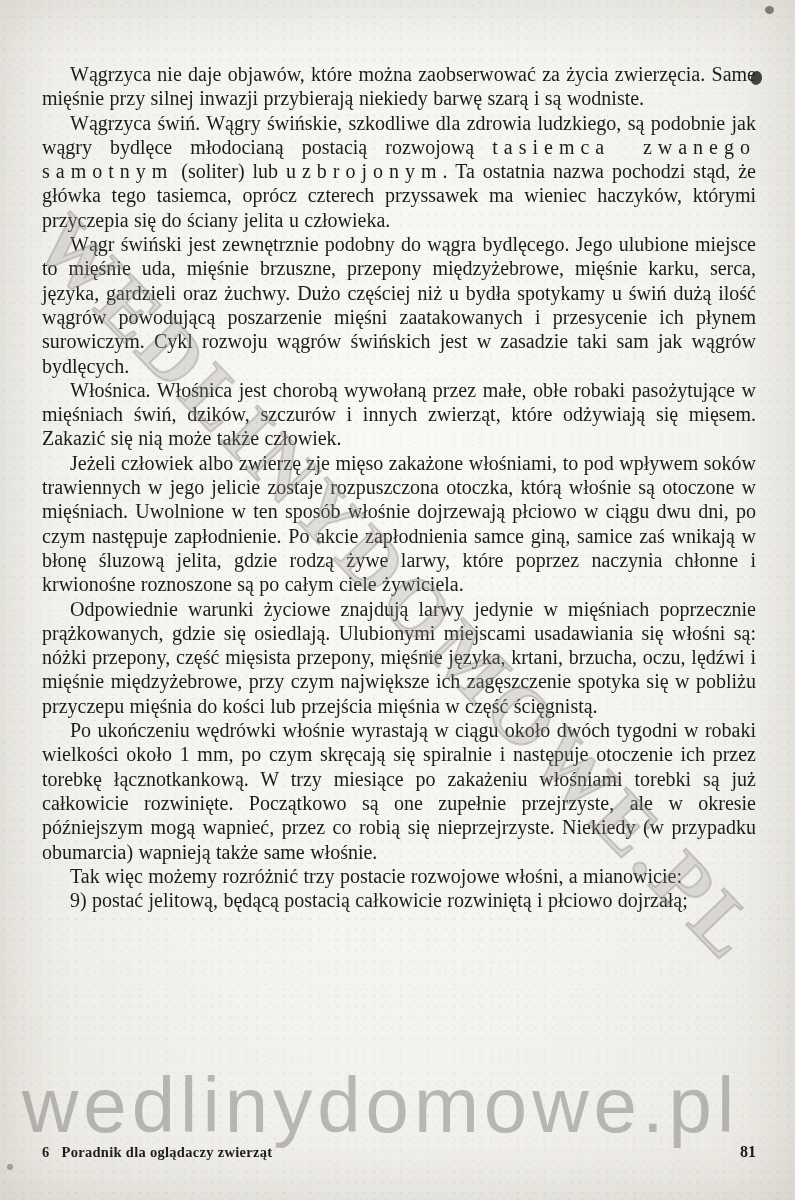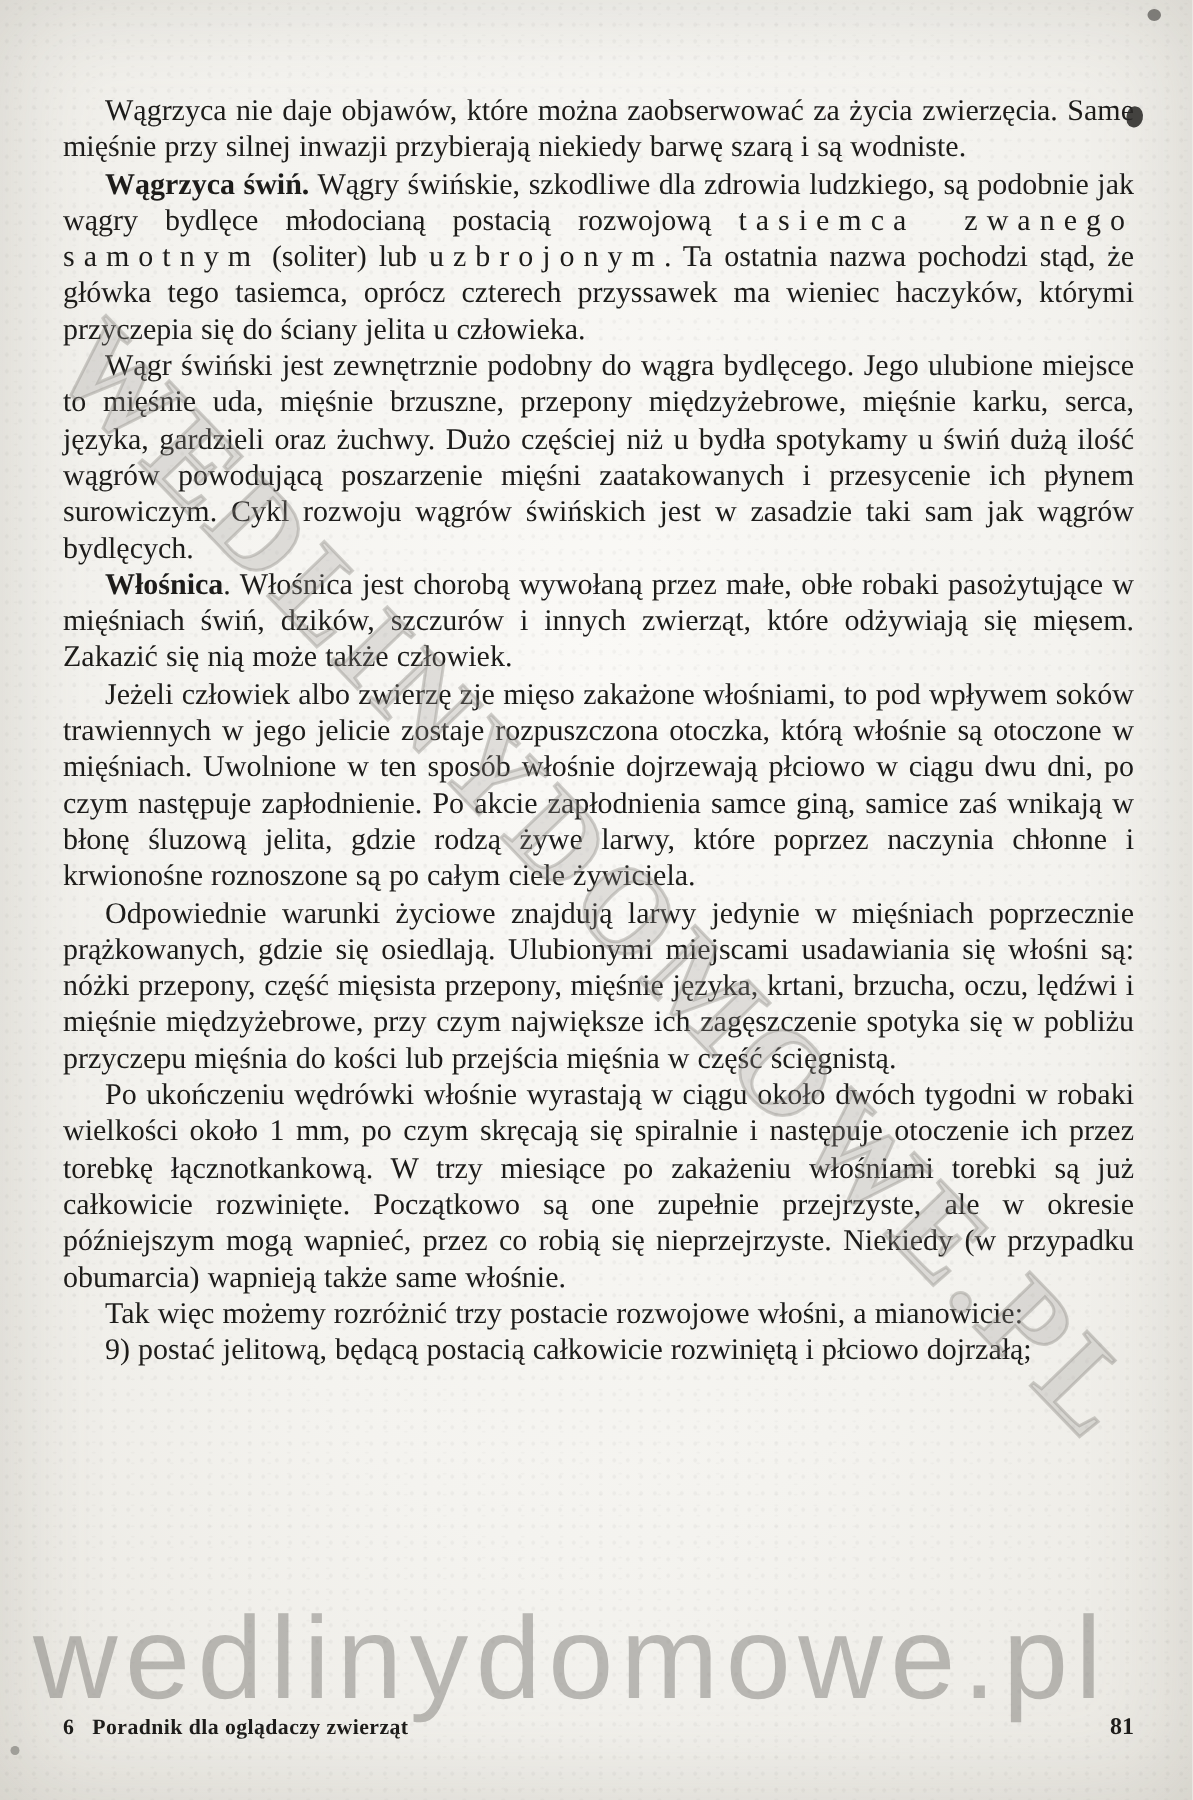--- a/index.html
+++ b/index.html
@@ -37,21 +37,21 @@
     z-index: 1;
     font-size: 20px;
     line-height: 24.3px;
     text-align: justify;
     hyphens: auto;
     -webkit-hyphens: auto;
     word-spacing: 0.02em;
     margin-top: 20px;
   }
   .para { text-indent: 28px; }
-  .seg-bold { font-weight: bold; }
+  .seg-bold { font-weight: normal; }
   .seg-spaced { letter-spacing: 0.30em; word-spacing: 0.45em; }
   .footer {
     position: absolute;
     left: 42px;
     right: 39px;
     top: 1120px;
     z-index: 1;
     display: flex;
     justify-content: space-between;
     align-items: baseline;

